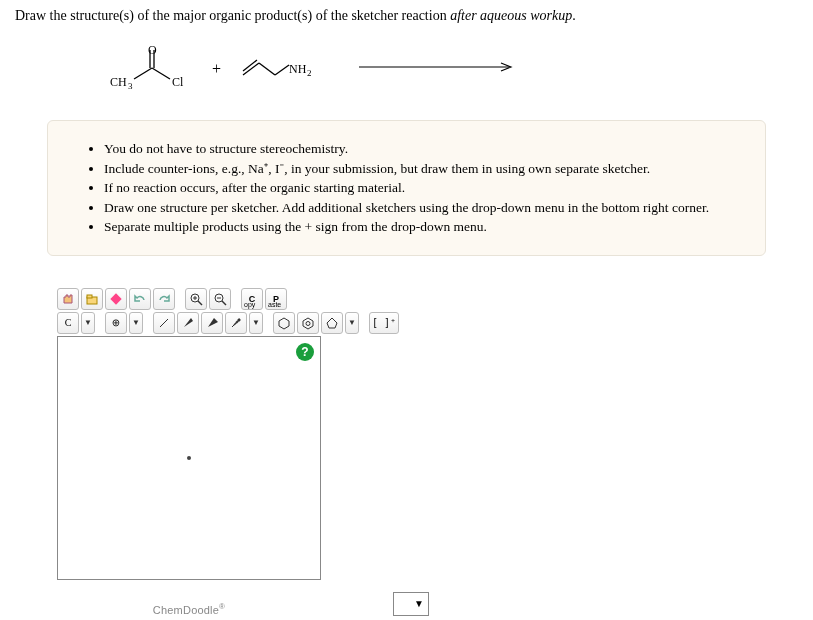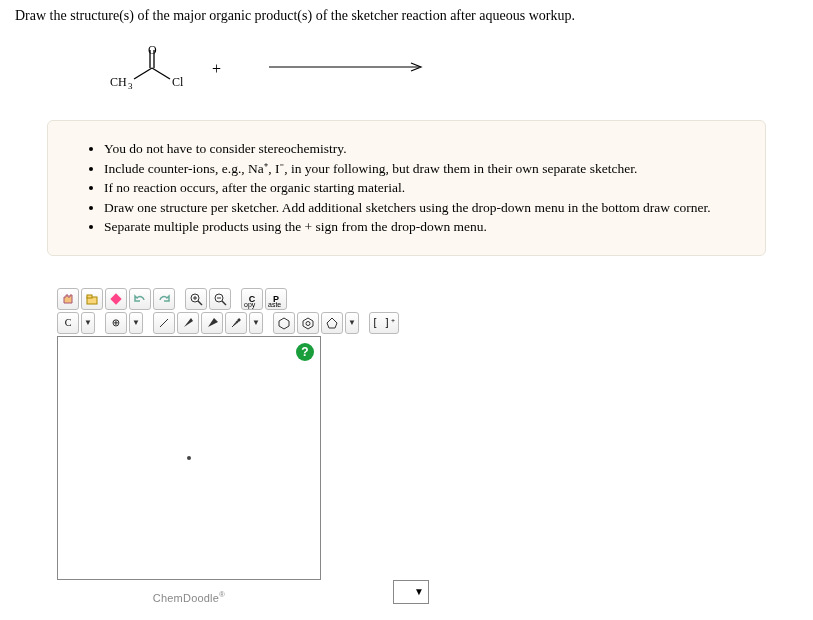--- a/index.html
+++ b/index.html
@@ -1,34 +1,34 @@
 <!DOCTYPE html>
 <html><head>
   <meta charset="utf-8">
   <style>
     * { box-sizing: border-box; margin: 0; padding: 0; }
     body { font-family: Georgia, 'Times New Roman', serif; font-size: 14px; color: #000; padding: 8px 15px; width: 813px; }
     .question-text { margin-bottom: 22px; }
-    .italic { }
+    .italic { font-style: italic; }
     .reaction-row { display: flex; align-items: center; margin-left: 95px; margin-bottom: 28px; gap: 10px; }
     .reactant svg { display: block; }
     .plus { font-size: 16px; margin: 0 8px; }
     .arrow-wrap { margin-left: 30px; }
     .instructions-box { background: #fdf9f2; border: 1px solid #e8e3d8; border-radius: 6px; padding: 18px 28px; margin: 0 32px 32px 32px; }
     .instructions-box ul { list-style: disc; padding-left: 28px; }
     .instructions-box li { line-height: 1.45; font-size: 13.5px; }
     .sketcher { margin-left: 42px; }
     .tool-row1, .tool-row2 { display: flex; gap: 2px; margin-bottom: 2px; }
     .tbtn { width: 22px; height: 22px; border: 1px solid #bbb; background: linear-gradient(#fff,#eee); border-radius: 3px; display: flex; align-items: center; justify-content: center; font-size: 10px; cursor: pointer; position: relative; }
     .tbtn.wide { width: 30px; }
     .tbtn .sub { font-size: 7px; position: absolute; bottom: 1px; left: 2px; }
     .canvas-wrap { width: 264px; height: 244px; border: 1px solid #888; background: #fff; position: relative; }
     .canvas-help { position: absolute; top: 6px; right: 6px; width: 18px; height: 18px; border-radius: 50%; background: #1a9e3c; color: #fff; display: flex; align-items: center; justify-content: center; font-size: 12px; font-weight: bold; font-family: sans-serif; }
     .canvas-dot { position: absolute; top: 50%; left: 50%; width: 4px; height: 4px; background: #444; border-radius: 50%; transform: translate(-50%,-50%); }
-    .chemdoodle-row { display: flex; align-items: flex-end; gap: 72px; margin-top: 0; }
+    .chemdoodle-row { display: flex; align-items: flex-end; gap: 72px; margin-top: 12px; }
     .chemdoodle-label { width: 264px; text-align: center; font-family: Arial, sans-serif; font-size: 11px; color: #888; letter-spacing: 0.2px; }
     .chemdoodle-label sup { font-size: 8px; }
     .product-selector { width: 36px; height: 24px; border: 1px solid #888; background: #fff; display: flex; align-items: center; justify-content: flex-end; padding-right: 4px; font-size: 10px; font-family: sans-serif; }
     .tbtn.grow { padding: 0 4px; width: auto; min-width: 22px; font-family: Arial,sans-serif; font-size: 9px; text-align: center; }
     .tbtn svg { display: block; }
     .dropdown-arrow { font-size: 8px; color: #333; }
     .row-sep { width: 6px; }
   </style>
 </head>
 <body>
@@ -44,34 +44,44 @@
       <line x1="44" y1="4" x2="44" y2="22" stroke="#000" stroke-width="1.3"></line>
       <text x="38" y="8" font-size="12" font-family="serif">O</text>
       <line x1="42" y1="22" x2="24" y2="33" stroke="#000" stroke-width="1.3"></line>
       <line x1="42" y1="22" x2="60" y2="33" stroke="#000" stroke-width="1.3"></line>
       <text x="0" y="40" font-size="12" font-family="serif">CH</text>
       <text x="18" y="43" font-size="9" font-family="serif">3</text>
       <text x="62" y="40" font-size="12" font-family="serif">Cl</text>
     </svg>
   </div>
   <div class="plus">+</div>
+  <div class="reactant">
+    <svg width="80" height="32">
+      <line x1="4" y1="22" x2="20" y2="10" stroke="#000" stroke-width="1.3"></line>
+      <line x1="4" y1="18" x2="18" y2="7" stroke="#000" stroke-width="1.3"></line>
+      <line x1="20" y1="10" x2="36" y2="22" stroke="#000" stroke-width="1.3"></line>
+      <line x1="36" y1="22" x2="50" y2="12" stroke="#000" stroke-width="1.3"></line>
+      <text x="50" y="20" font-size="12" font-family="serif">NH</text>
+      <text x="68" y="23" font-size="9" font-family="serif">2</text>
+    </svg>
+  </div>
   <div class="arrow-wrap">
     <svg width="160" height="12">
       <line x1="0" y1="6" x2="150" y2="6" stroke="#000" stroke-width="1.2"></line>
       <polyline points="142,2 152,6 142,10" fill="none" stroke="#000" stroke-width="1.2"></polyline>
     </svg>
   </div>
 </div>
 
 <div class="instructions-box">
   <ul>
-    <li>You do not have to consider stereochemistry.</li>
-    <li>Include counter-ions, e.g., Na⁺, I⁻, in your following, but draw them in their own separate sketcher.</li>
+    <li>You do not have to structure stereochemistry.</li>
+    <li>Include counter-ions, e.g., Na⁺, I⁻, in your submission, but draw them in using own separate sketcher.</li>
     <li>If no reaction occurs, after the organic starting material.</li>
-    <li>Draw one structure per sketcher. Add additional sketchers using the drop-down menu in the bottom draw corner.</li>
+    <li>Draw one structure per sketcher. Add additional sketchers using the drop-down menu in the bottom right corner.</li>
     <li>Separate multiple products using the + sign from the drop-down menu.</li>
   </ul>
 </div>
 
 <div class="sketcher">
   <div class="tool-row1">
     <div class="tbtn">
         <svg width="14" height="14">
           <path d="M3,11 L3,5 L5,5 L5,3 L7,3 L7,5 L9,5 L9,3 L11,3 L11,11 Z" fill="#f4c27a" stroke="#a57"></path>
         </svg>

